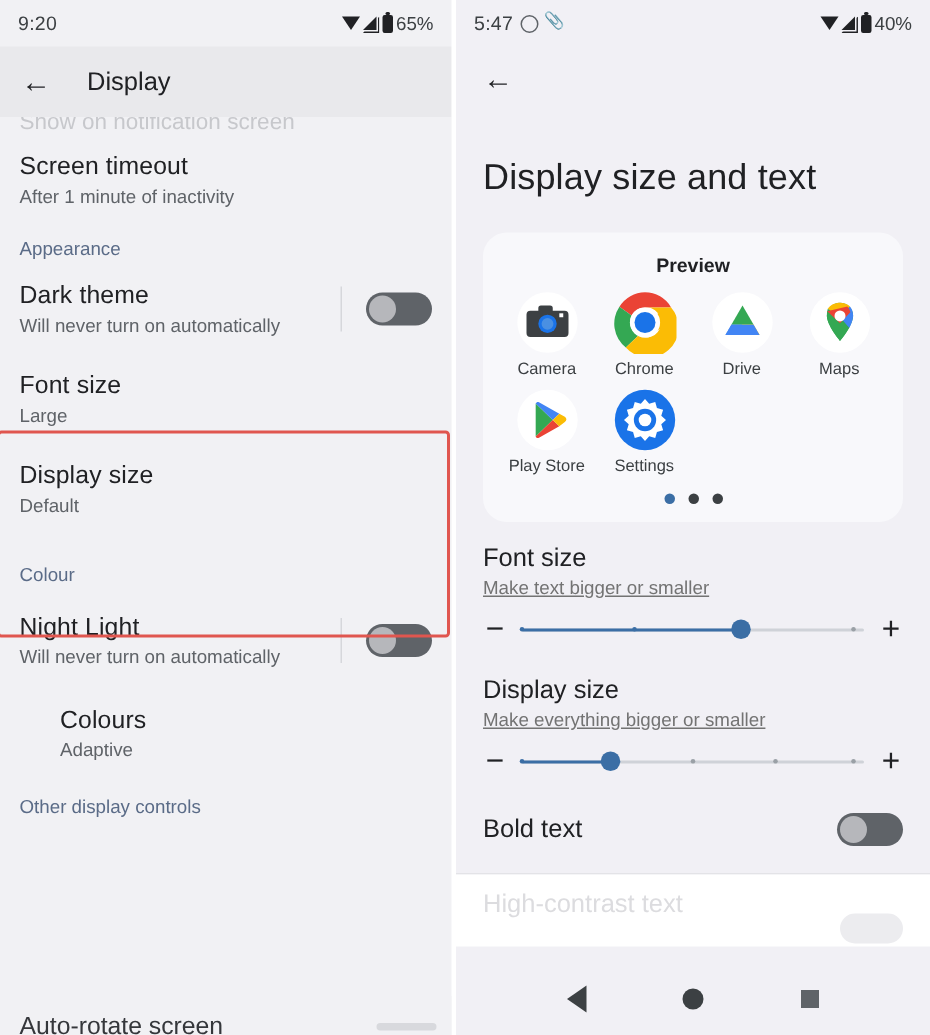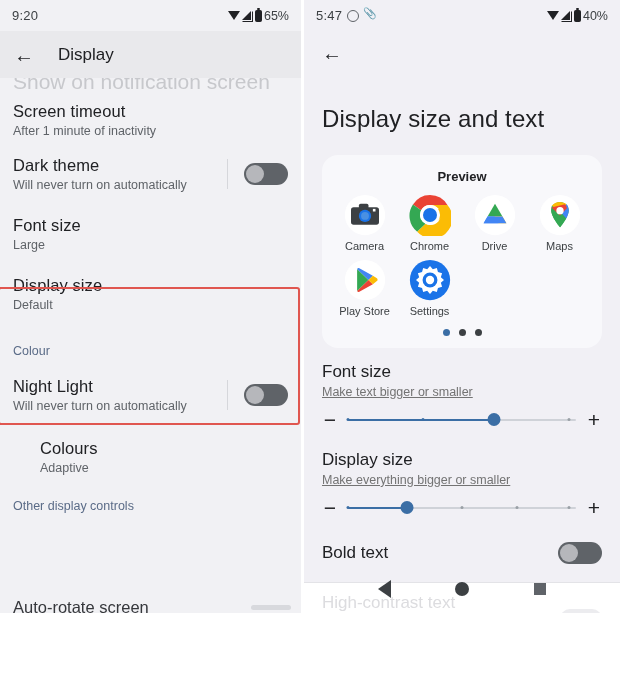--- a/index.html
+++ b/index.html
@@ -5,21 +5,21 @@
   * { box-sizing: border-box; margin: 0; padding: 0; }
   html, body {
     width: 620px; height: 690px;
     background: #ffffff;
     font-family: "Liberation Sans", sans-serif;
     overflow: hidden;
   }
   .screens { display: flex; width: 620px; height: 690px; }
 
   
-  .phone { position: relative; height: 613px; overflow: hidden; }
+  .phone { position: relative; height: 690px; overflow: hidden; }
   .phone-left  { width: 304px; background: #f1f1f4; border-right: 3px solid #ffffff; }
   .phone-right { width: 316px; background: #f1f0f5; }
 
   .statusbar {
     height: 31px; display: flex; align-items: center;
     padding: 0 12px; font-size: 12.5px; color: #3c4043;
   }
   .sb-left  { display: flex; align-items: center; gap: 5px; }
   .sb-right { margin-left: auto; display: flex; align-items: center; gap: 2px; font-size: 12.5px; }
   .sb-time  { font-size: 13px; color: #3c4043; letter-spacing: .2px; }
@@ -68,21 +68,21 @@
     display: flex; align-items: center; padding: 0 14px; gap: 24px;
   }
   .back-arrow { font-size: 20px; color: #202124; line-height: 1; }
   .appbar-title { font-size: 17px; color: #202124; }
 
   .cut-row {
     height: 14px; background: #f1f1f4; overflow: hidden;
     padding: 0 13px;
   }
   .cut-row span {
-    display: block; font-size: 21px; color: #c7c8cc;
+    display: block; font-size: 15px; color: #c7c8cc;
     line-height: 8px; white-space: nowrap;
   }
 
   .list { background: #f1f1f4; }
   .row {
     padding: 10px 13px 8px 13px;
     display: flex; align-items: center;
   }
   .row-text { flex: 1 1 auto; min-width: 0; }
   .row-title { font-size: 16.5px; color: #202124; letter-spacing: .1px; }
@@ -225,20 +225,21 @@
 
     <div class="list">
 
       <div class="row">
         <div class="row-text">
           <div class="row-title">Screen timeout</div>
           <div class="row-sub">After 1 minute of inactivity</div>
         </div>
       </div>
 
+      <div class="section-label">Appearance</div>
 
       <div class="row">
         <div class="row-text">
           <div class="row-title">Dark theme</div>
           <div class="row-sub">Will never turn on automatically</div>
         </div>
         <div class="divider-v"></div>
         <div class="toggle">
             <div class="knob"></div>
           </div>

